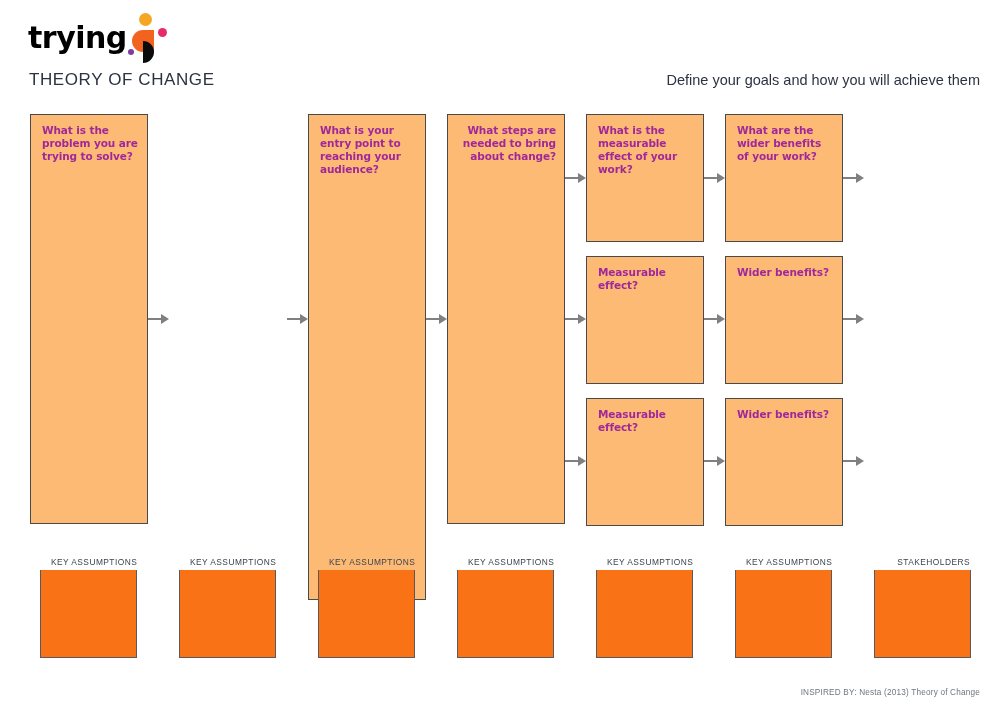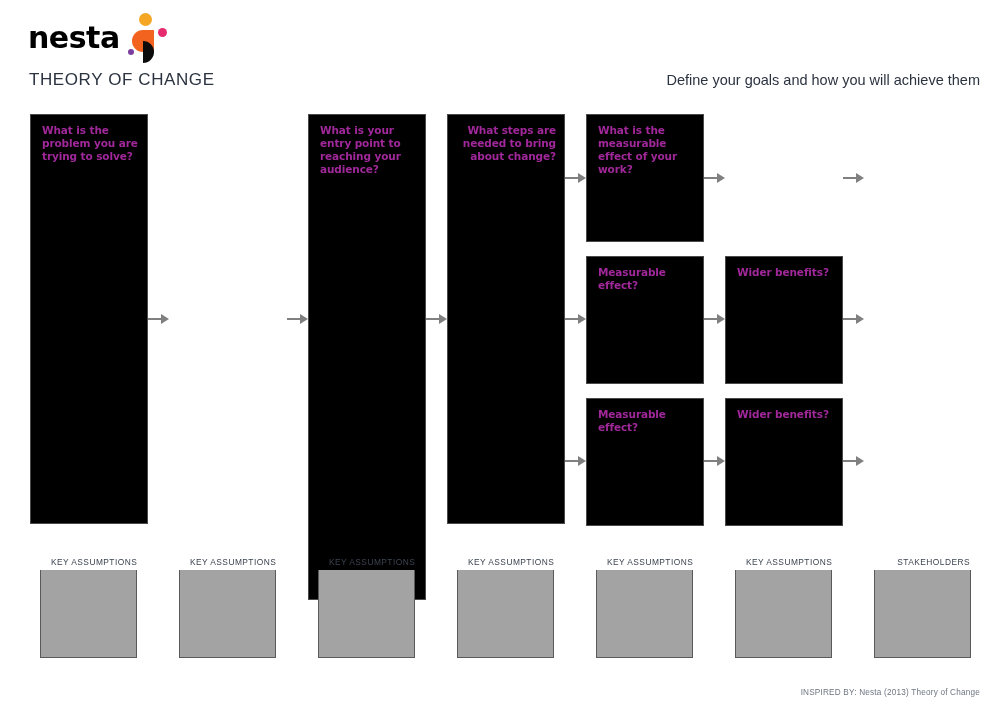--- a/index.html
+++ b/index.html
@@ -80,21 +80,21 @@
   }
 
   
   .board {
     position: absolute;
     left: 0; top: 0; right: 0; bottom: 0;
   }
   .col-box {
     position: absolute;
     border: 1.3px solid #4A4A4A;
-    background: #000000;
+    background: #fdba74;
     box-sizing: border-box;
   }
   .col-label {
     position: absolute;
     left: 11px;
     top: 9px;
     right: 8px;
     font-family: "DejaVu Sans", sans-serif;
     font-weight: 700;
     font-size: 10.5px;
@@ -123,21 +123,21 @@
     border-bottom: 5.5px solid transparent;
     border-left: 8px solid #808080;
   }
 
   
   .assump-box {
     position: absolute;
     border: 1px solid #5A5A5A;
     border-top: none;
     box-sizing: border-box;
-    background: #a3a3a3;
+    background: #f97316;
     text-decoration: underline;
   }
   .assump-label {
     position: absolute;
     top: -13px;
     left: 0;
     right: 0;
     text-align: left;
     padding-left: 10px;
     font-size: 8.4px;
@@ -157,21 +157,21 @@
     bottom: 9px;
     font-size: 8.2px;
     color: #6E7681;
     letter-spacing: 0.2px;
   }
 </style>
 </head>
 <body>
 
 <div class="logo">
-  <div class="logo-word">nesta</div>
+  <div class="logo-word">trying</div>
   <div class="dot dot-purple"></div>
   <div class="logo-orange"></div>
   <div class="logo-orange2"></div>
   <div class="logo-black"></div>
   <div class="dot dot-amber"></div>
   <div class="dot dot-pink"></div>
 </div>
 
 <div class="page-title">THEORY OF CHANGE</div>
 <div class="subtitle">Define your goals and how you will achieve them</div>
@@ -194,20 +194,23 @@
   <div class="col-box" style="left:586px; top:114px; width:118px; height:128px;">
     <div class="col-label">What is the measurable effect of your work?</div>
   </div>
   <div class="col-box" style="left:586px; top:256px; width:118px; height:128px;">
     <div class="col-label">Measurable effect?</div>
   </div>
   <div class="col-box" style="left:586px; top:398px; width:118px; height:128px;">
     <div class="col-label">Measurable effect?</div>
   </div>
 
+  <div class="col-box" style="left:725px; top:114px; width:118px; height:128px;">
+    <div class="col-label">What are the wider benefits of your work?</div>
+  </div>
   <div class="col-box" style="left:725px; top:256px; width:118px; height:128px;">
     <div class="col-label">Wider benefits?</div>
   </div>
   <div class="col-box" style="left:725px; top:398px; width:118px; height:128px;">
     <div class="col-label">Wider benefits?</div>
   </div>
 
 
   <div class="arrow" style="left:148px; top:314px; width:21px;">
     <div class="shaft" style="width:13px;"></div>

